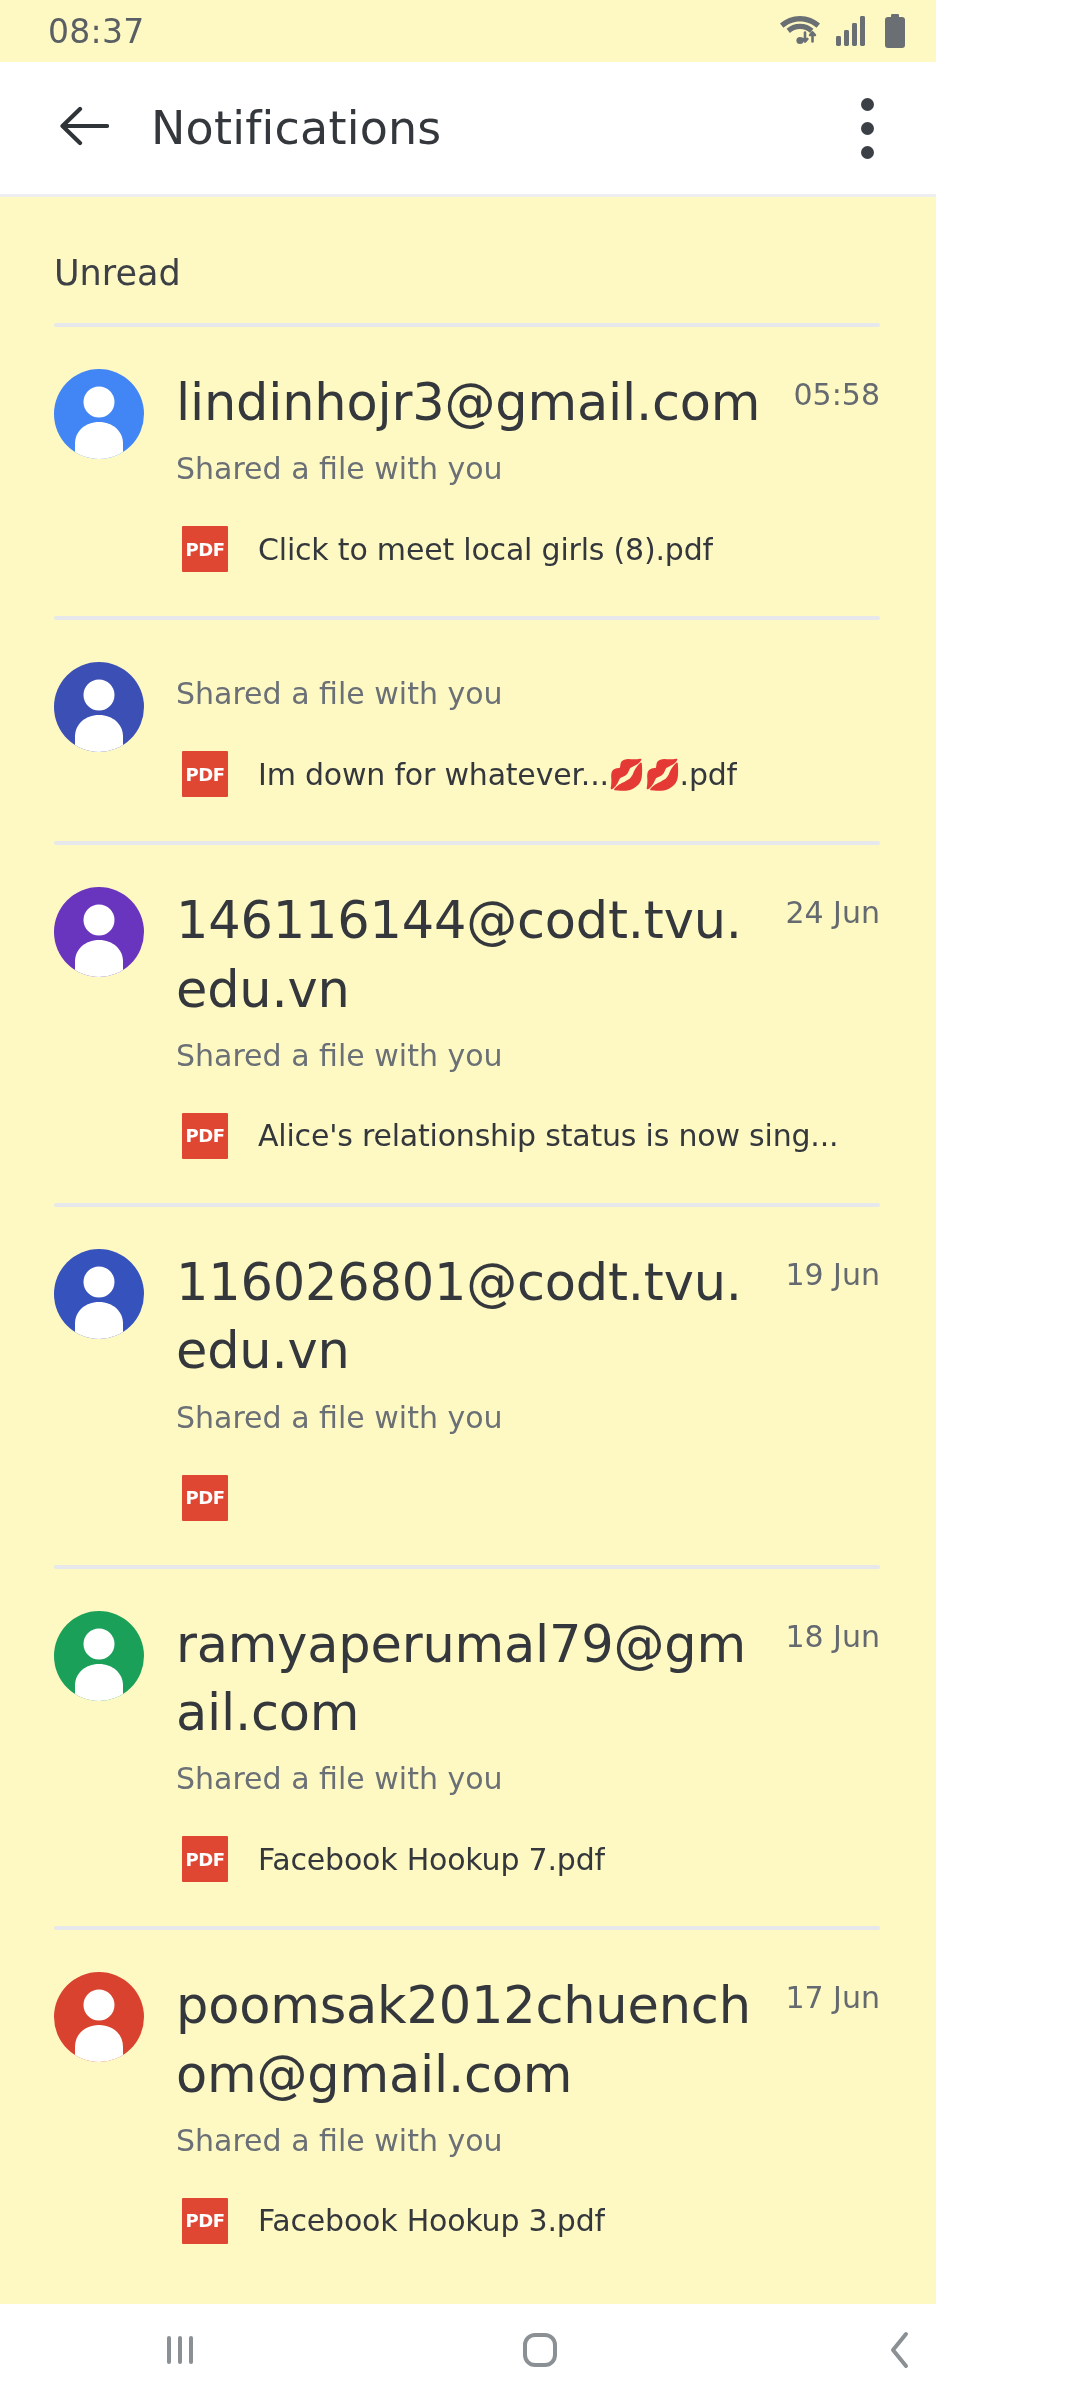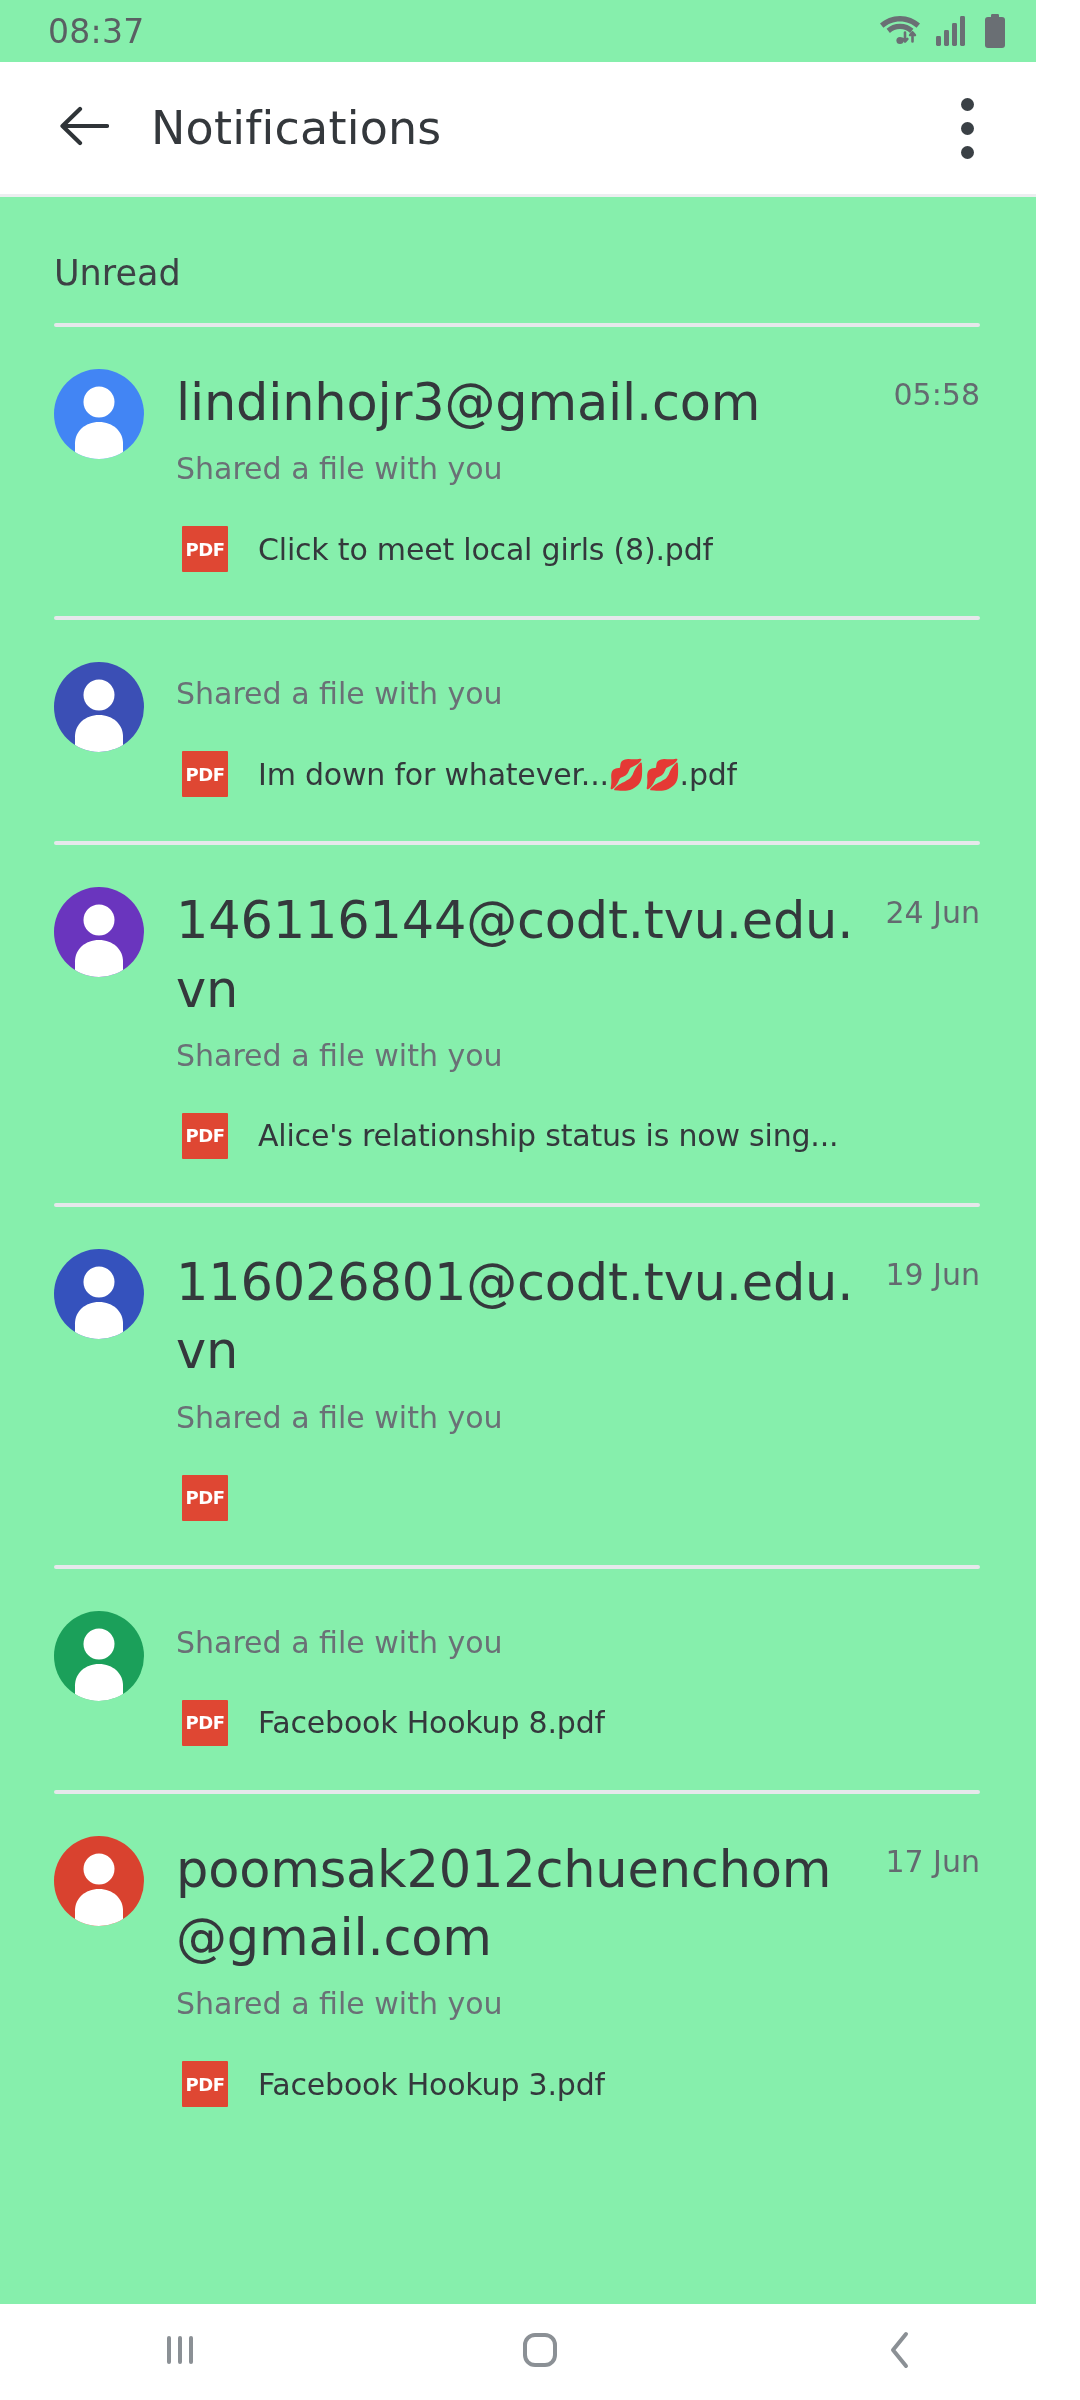--- a/index.html
+++ b/index.html
@@ -2,21 +2,21 @@
 <html><head>
 <meta charset="utf-8">
 <style>
   * { margin:0; padding:0; box-sizing:border-box; }
   html, body {
     width:1080px; height:2400px;
     background:#ffffff;
     font-family:"DejaVu Sans", sans-serif;
     -webkit-font-smoothing:antialiased;
   }
-  .phone { position:relative; width:1036px; height:2400px; overflow:hidden; background:#86efac; }
+  .phone { position:relative; width:936px; height:2400px; overflow:hidden; background:#fef9c3; }
 
   
   .statusbar {
     height:62px; display:flex; align-items:center;
     justify-content:space-between; padding:0 30px 0 48px;
   }
   .clock { font-size:33px; color:#5a5f63; letter-spacing:.3px; }
   .sysicons { display:flex; align-items:center; gap:16px; }
   .sysicons svg { display:block; }
 
@@ -222,26 +222,30 @@
       </div>
       <div class="divider"></div>
       <div class="row">
         <div class="avatar" style="background: rgb(27, 160, 90);">
           <svg width="90" height="90" viewBox="0 0 90 90">
             <circle cx="45" cy="33" r="15.5" fill="#ffffff"></circle>
             <path d="M45 53c-14 0-24 9.5-24 21.5V90H69V74.5C69 62.5 59 53 45 53z" fill="#ffffff"></path>
           </svg>
         </div>
         <div class="row-body">
-          <div class="subtitle">Shared a file with you</div>
-          <div class="attachment">
-            <div class="pdf-badge">
-              <span>PDF</span>
-            </div>
-            <div class="filename">Facebook Hookup 8.pdf</div>
+          <div class="row-top">
+            <div class="sender">ramyaperumal79@gmail.com</div>
+            <div class="time">18 Jun</div>
+          </div>
+          <div class="subtitle">Shared a file with you</div>
+          <div class="attachment">
+            <div class="pdf-badge">
+              <span>PDF</span>
+            </div>
+            <div class="filename">Facebook Hookup 7.pdf</div>
           </div>
         </div>
       </div>
       <div class="divider"></div>
       <div class="row">
         <div class="avatar" style="background: rgb(217, 66, 47);">
           <svg width="90" height="90" viewBox="0 0 90 90">
             <circle cx="45" cy="33" r="15.5" fill="#ffffff"></circle>
             <path d="M45 53c-14 0-24 9.5-24 21.5V90H69V74.5C69 62.5 59 53 45 53z" fill="#ffffff"></path>
           </svg>

